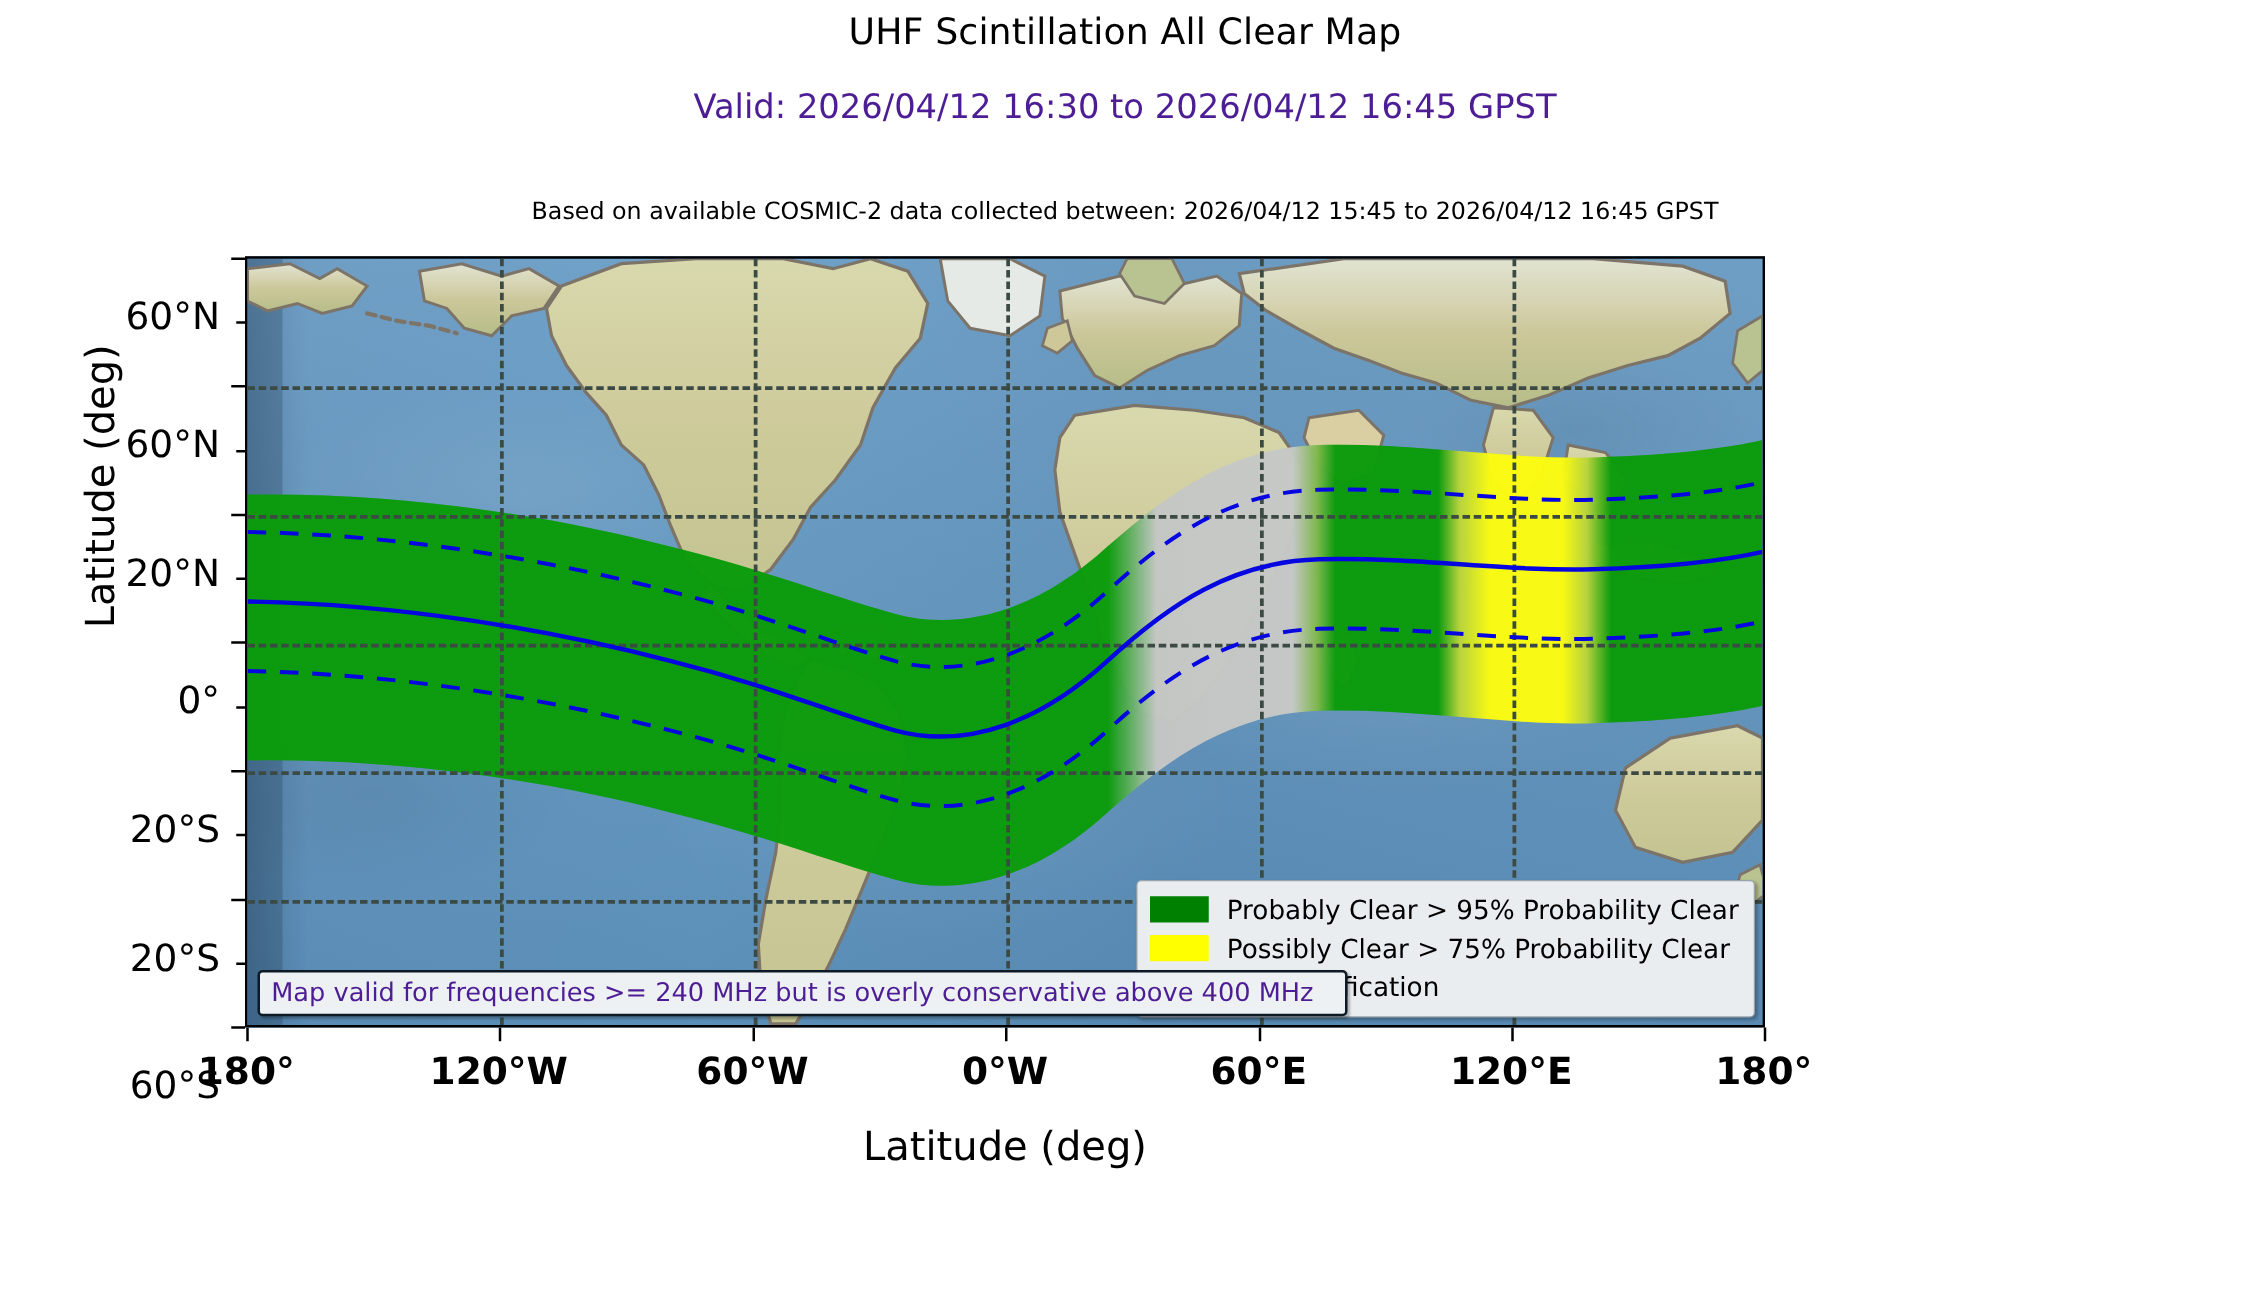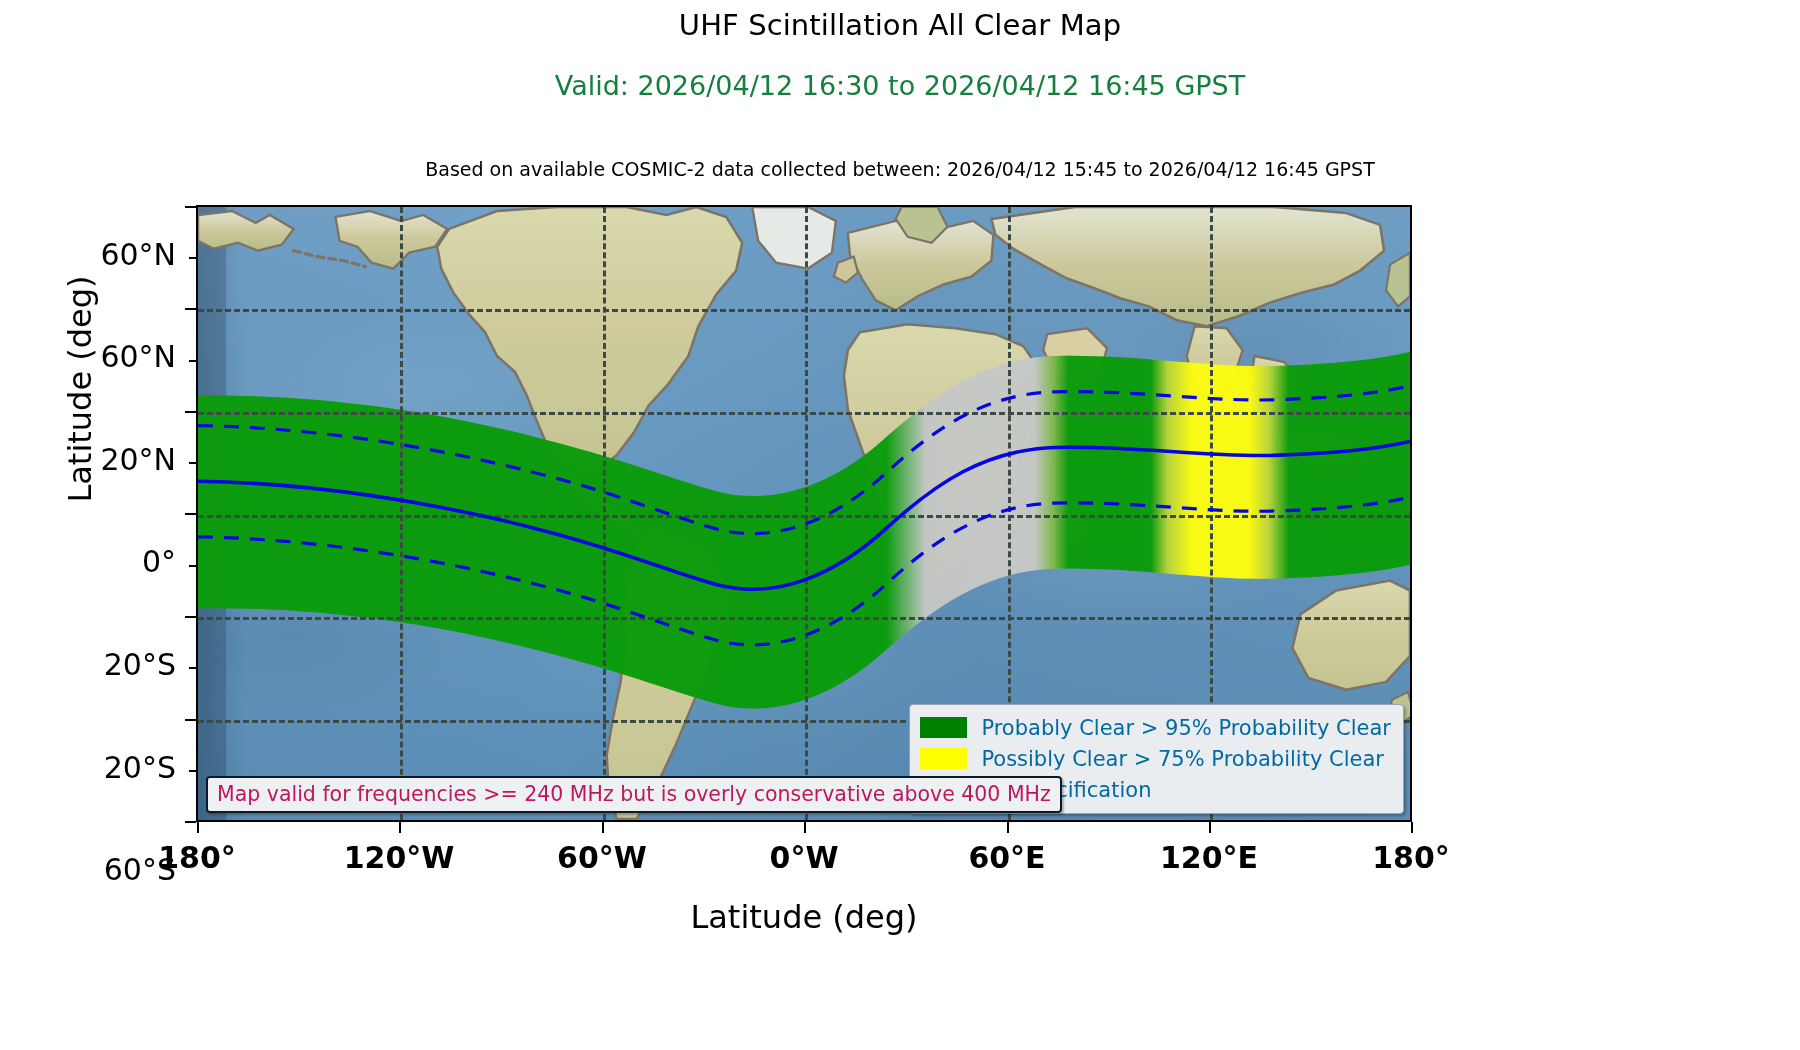--- a/index.html
+++ b/index.html
@@ -24,21 +24,21 @@
     text-align: center;
   }
   .title-main {
     font-size: 29px;
     color: #000;
     margin-top: 8px;
     letter-spacing: 0.1px;
   }
   .title-sub {
     font-size: 27px;
-    color: #15803d;
+    color: #4c1d95;
     margin-top: 28px;
   }
   .title-note {
     position: absolute;
     left: 0;
     top: 158px;
     width: 1800px;
     text-align: center;
     font-size: 19px;
     color: #000;
@@ -194,35 +194,35 @@
     height: 31px;
   }
   .legend-swatch {
     width: 47px;
     height: 21px;
     margin-right: 14px;
     flex: 0 0 auto;
   }
   .legend-text {
     font-size: 21px;
-    color: #0369a1;
+    color: #000000;
     white-space: nowrap;
   }
 
   
   .freqnote {
     position: absolute;
     left: 8px;
     bottom: 7px;
     background: #eef1f3;
     border: 2.5px solid #0d1a26;
     border-radius: 4px;
-    padding: 4px 9px 5px 9px;
+    padding: 4px 25px 5px 9px;
     font-size: 20.5px;
-    color: #be185d;
+    color: #4c1d95;
     white-space: nowrap;
     box-shadow: 2px 2px 2px rgba(0,0,0,0.25);
   }
 </style>
 </head>
 <body>
 
 <div class="title-block">
   <div class="title-main">UHF Scintillation All Clear Map</div>
   <div class="title-sub">Valid: 2026/04/12 16:30 to 2026/04/12 16:45 GPST</div>

